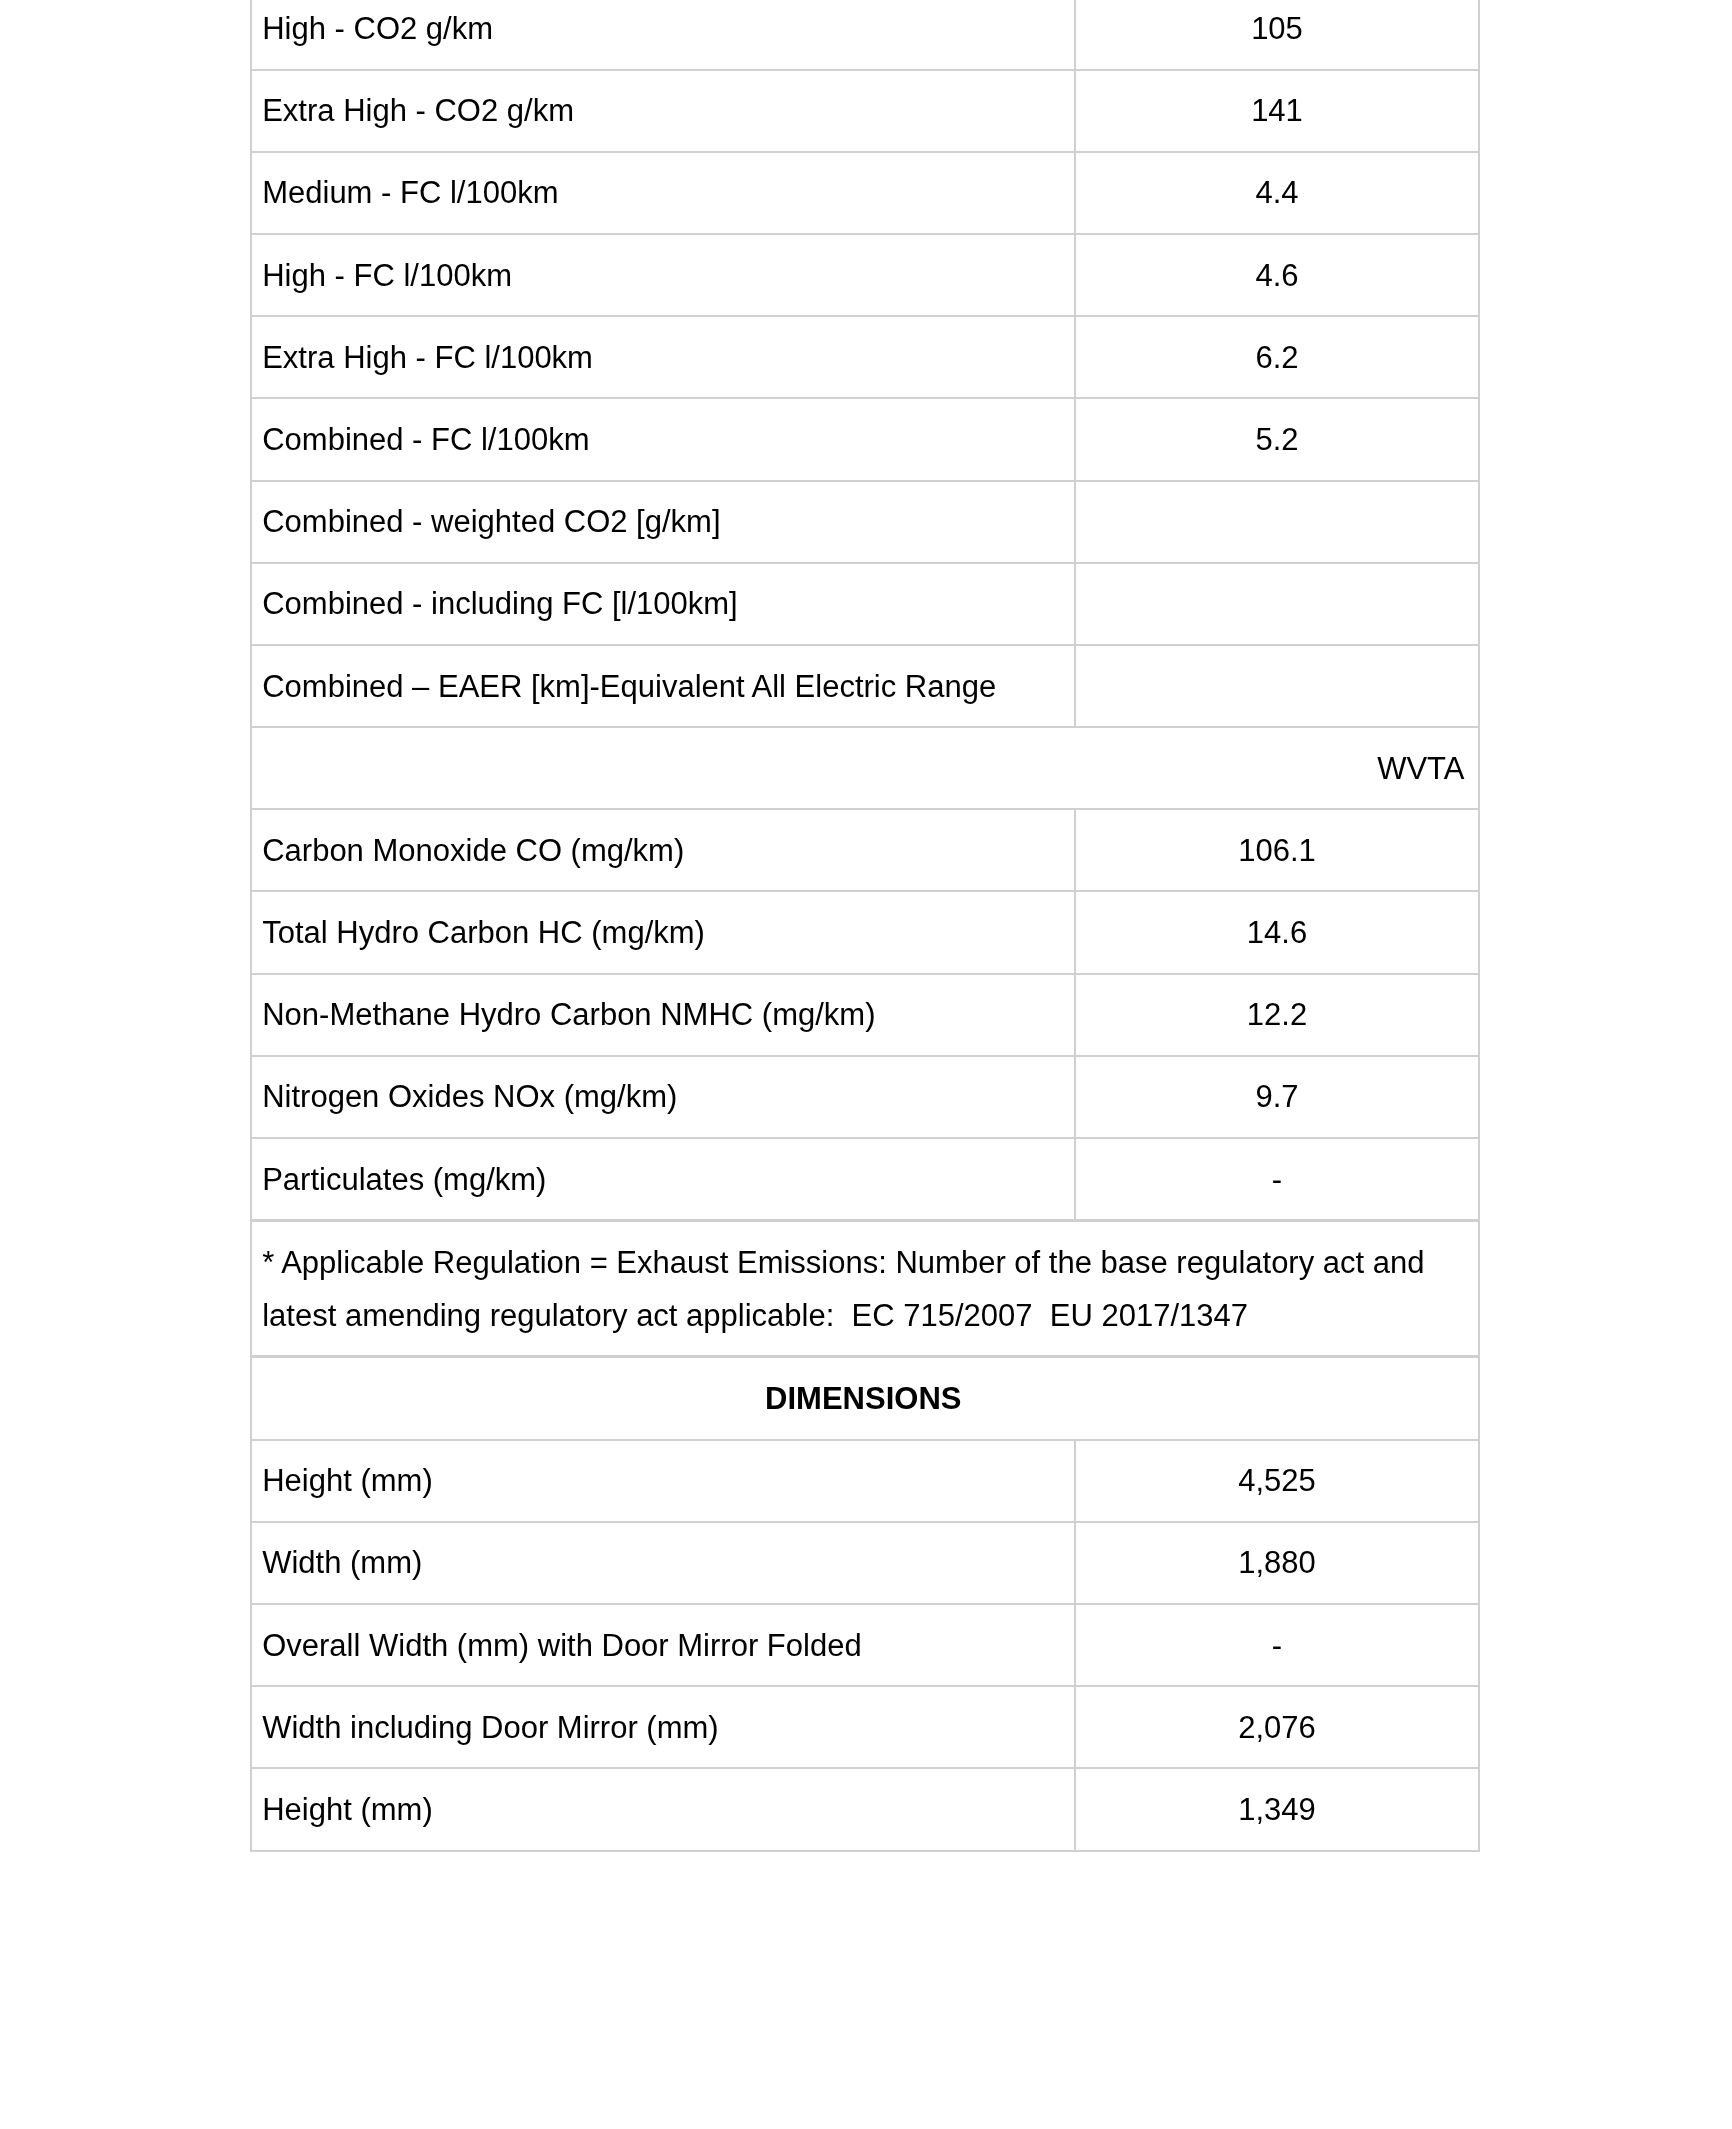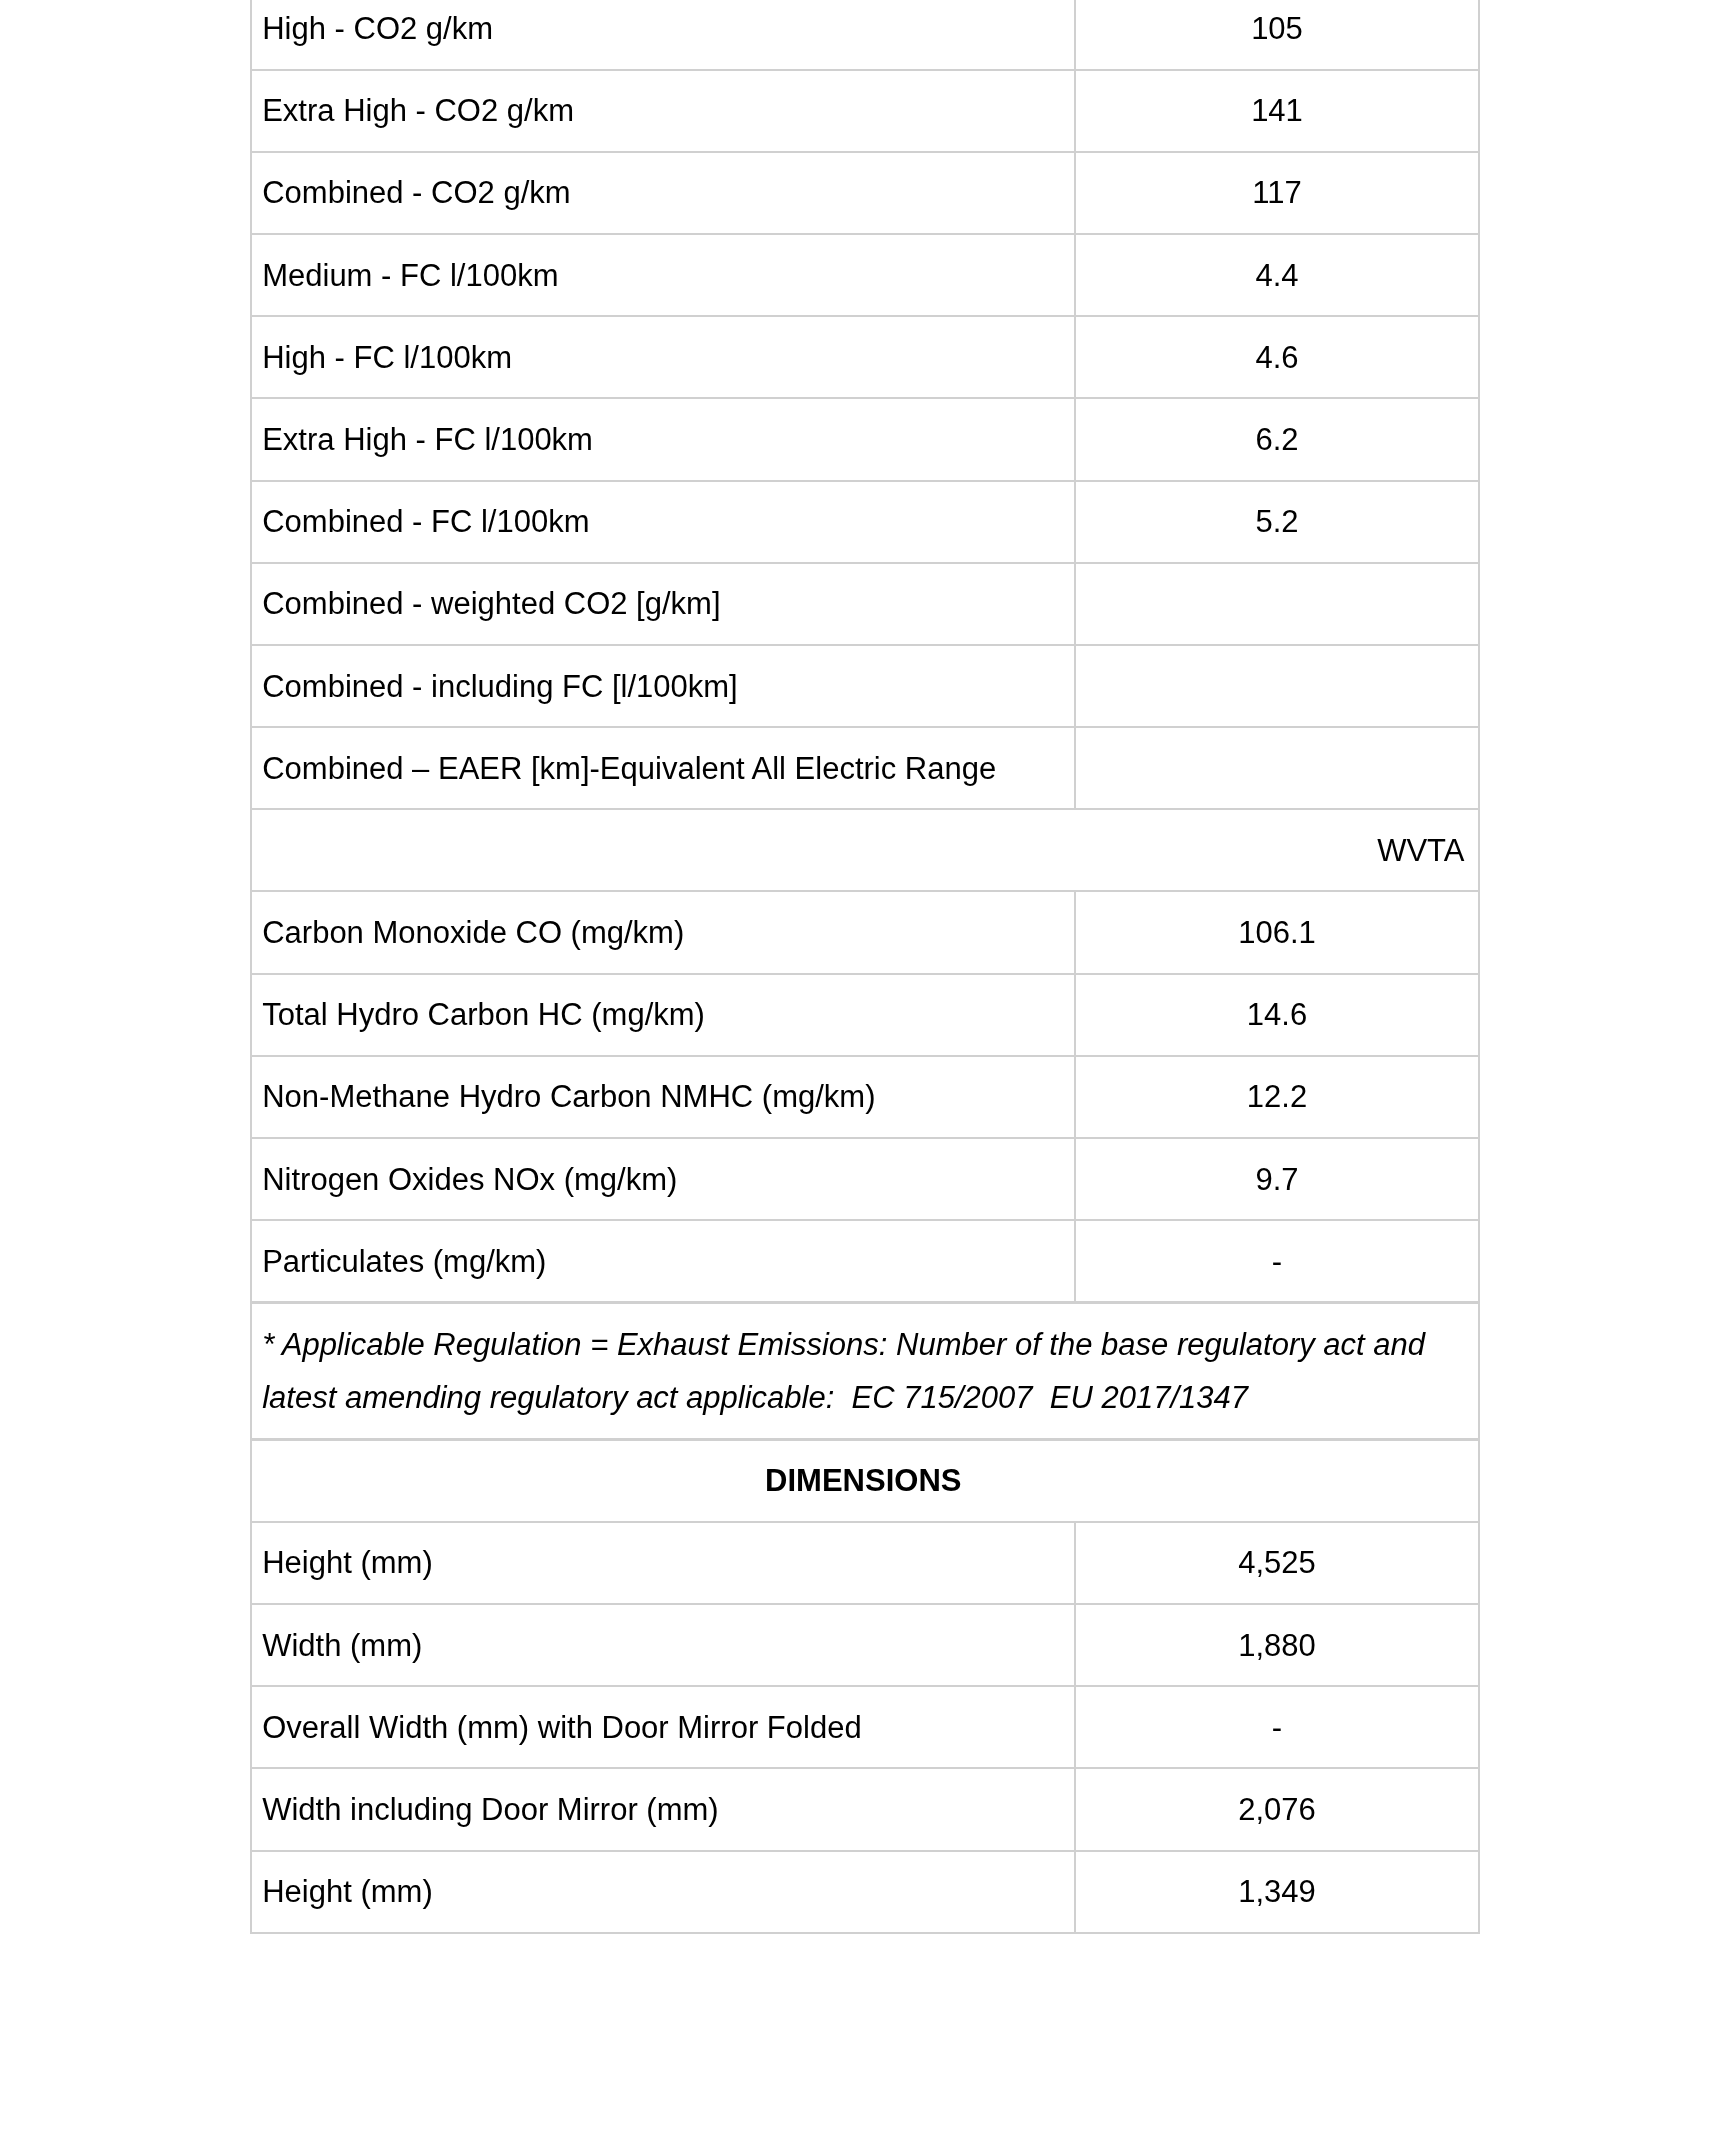--- a/index.html
+++ b/index.html
@@ -38,21 +38,20 @@
   td.value-cell {
     text-align: center;
     padding-left: 6.8px;
     padding-right: 6.8px;
   }
   tr.section-row td {
     text-align: right;
   }
   tr.note-row td {
     border-top-width: 3.4px;
-    font-style: italic;
     white-space: pre-wrap;
     text-align: left;
   }
   tr.dim-header-row td {
     border-top-width: 3.4px;
     font-weight: bold;
     text-align: center;
     margin-top: 8px;
   }
 </style>
@@ -66,24 +65,20 @@
       <col class="col-value">
     </colgroup>
     <tbody>
       <tr>
         <td class="label-cell">High - CO2 g/km</td>
         <td class="value-cell">105</td>
       </tr>
       <tr>
         <td class="label-cell">Extra High - CO2 g/km</td>
         <td class="value-cell">141</td>
-      </tr>
-      <tr>
-        <td class="label-cell">Combined - CO2 g/km</td>
-        <td class="value-cell">117</td>
       </tr>
       <tr>
         <td class="label-cell">Medium - FC l/100km</td>
         <td class="value-cell">4.4</td>
       </tr>
       <tr>
         <td class="label-cell">High - FC l/100km</td>
         <td class="value-cell">4.6</td>
       </tr>
       <tr>

